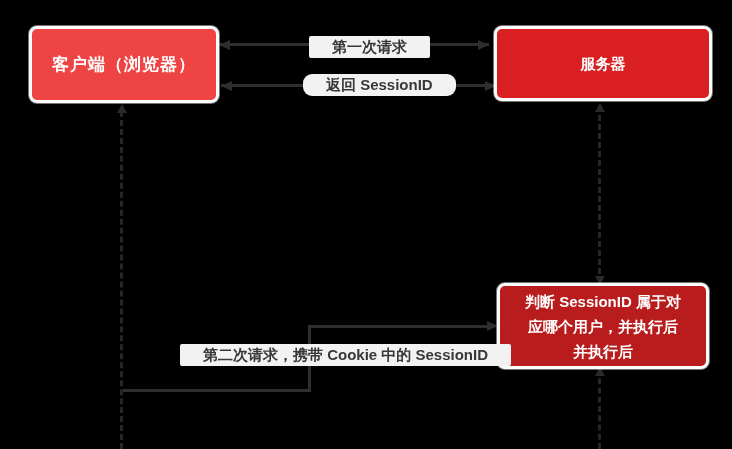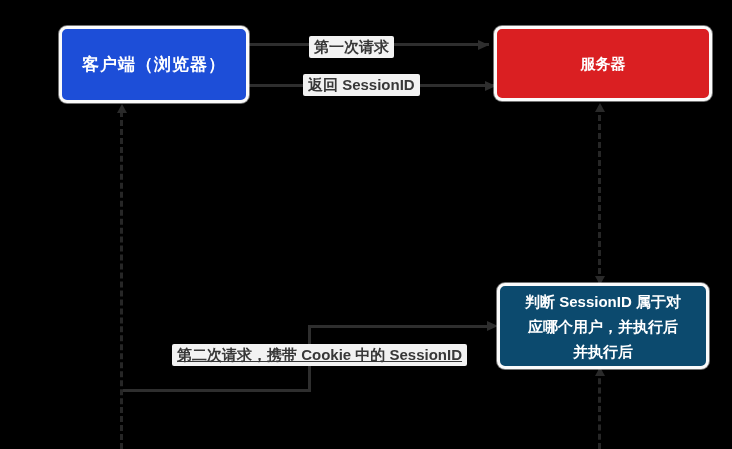--- a/index.html
+++ b/index.html
@@ -7,23 +7,23 @@
     position:relative;width:732px;height:449px;background:#000000;overflow:hidden;
     font-family:"Liberation Sans","DejaVu Sans",sans-serif;
   }
   
   .node{
     position:absolute;box-sizing:border-box;display:flex;flex-direction:column;
     align-items:center;justify-content:center;text-align:center;
     border:3px solid #fbfbfb;border-radius:8px;color:#ffffff;font-weight:bold;
     box-shadow:0 0 0 1px rgba(210,210,210,.55);z-index:3;
   }
-  .node-client{left:29px;top:26px;width:190px;height:77px;background:#1d4ed8;font-size:17px;letter-spacing:1px;margin-left:30px;}
+  .node-client{left:29px;top:26px;width:190px;height:77px;background:#ef4444;font-size:17px;letter-spacing:1px;}
   .node-server{left:494px;top:26px;width:218px;height:75px;background:#da1f22;font-size:15px;line-height:21px;text-align:right;}
-  .node-judge{left:497px;top:283px;width:212px;height:86px;background:#0c4a6e;font-size:15px;line-height:25px;}
+  .node-judge{left:497px;top:283px;width:212px;height:86px;background:#b91c1c;font-size:15px;line-height:25px;}
   
   .hline,.vline{position:absolute;background:#2e2e2e;z-index:1;}
   .hline{height:3px;}
   .vline{width:3px;}
   .line-first{left:219px;top:43px;width:270px;}
   .line-return{left:221px;top:84px;width:274px;}
   .line-elbow-bottom{left:123px;top:389px;width:188px;}
   .line-elbow-vert{left:308px;top:327px;height:65px;}
   .line-elbow-top{left:308px;top:325px;width:180px;}
   
@@ -42,25 +42,25 @@
   .a-return-left{left:221px;top:81px;}
   .a-return-right{left:485px;top:81px;}
   .a-elbow-right{left:487px;top:321px;}
   .a-client-up{left:117px;top:104px;}
   .a-server-up{left:595px;top:103px;}
   .a-judge-down{left:595px;top:276px;}
   .a-judge-up{left:595px;top:367px;}
   
   .chip{
     position:absolute;background:#f2f2f2;color:#383838;font-weight:bold;font-size:15px;
-    padding:2px 5px;border-radius:2px;white-space:nowrap;z-index:4;line-height:18px;text-align:right;
+    padding:2px 23px;border-radius:2px;white-space:nowrap;z-index:4;line-height:18px;text-align:right;
   }
   .chip-first{left:309px;top:36px;}
-  .chip-return{left:303px;top:74px;}
-  .chip-second{left:172px;top:344px;text-decoration:underline;}
+  .chip-return{left:303px;top:74px;border-radius:9px;}
+  .chip-second{left:180px;top:344px;}
 </style>
 </head>
 <body>
 
 <div class="canvas">
 
   <div class="hline line-first"></div>
   <div class="hline line-return"></div>
   <div class="hline line-elbow-bottom"></div>
   <div class="vline line-elbow-vert"></div>

